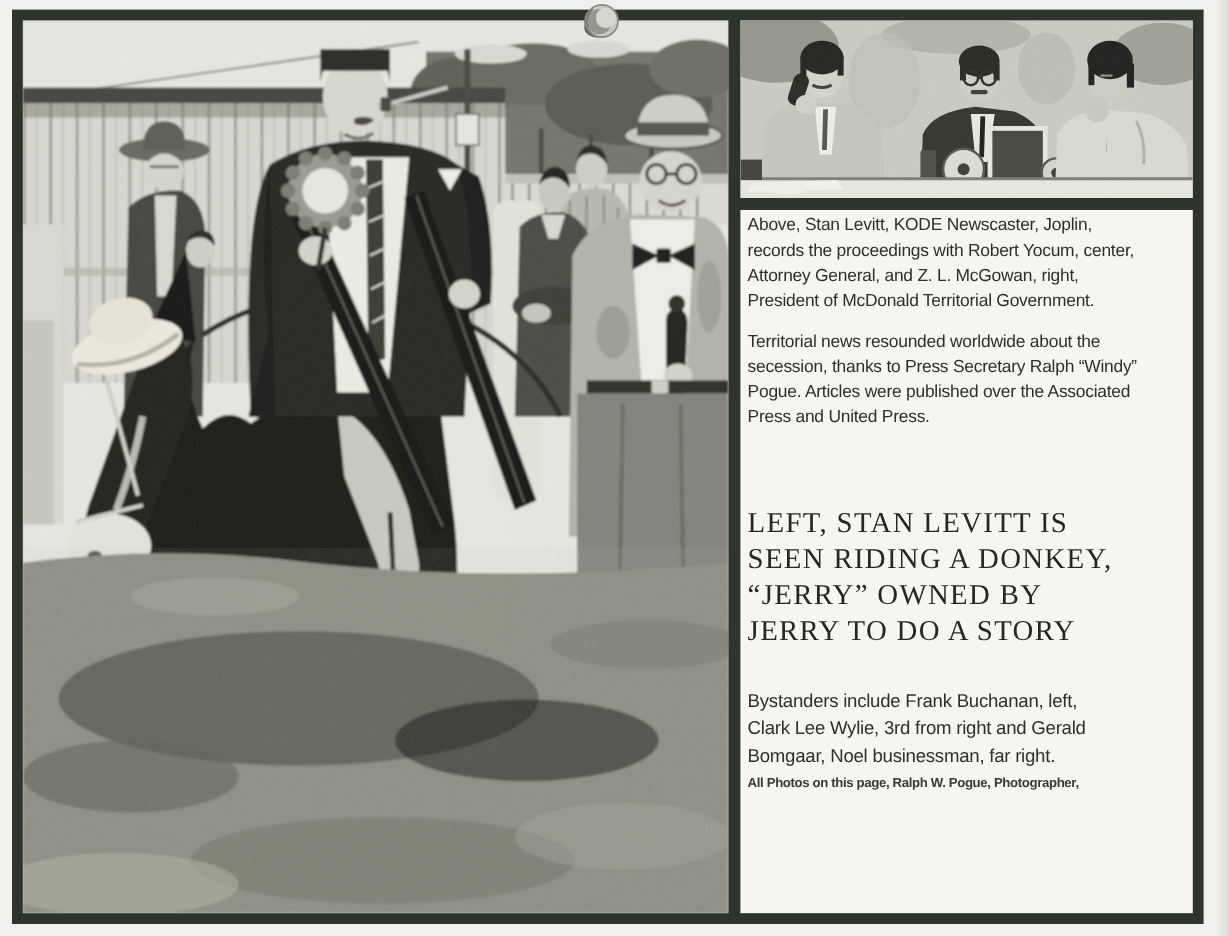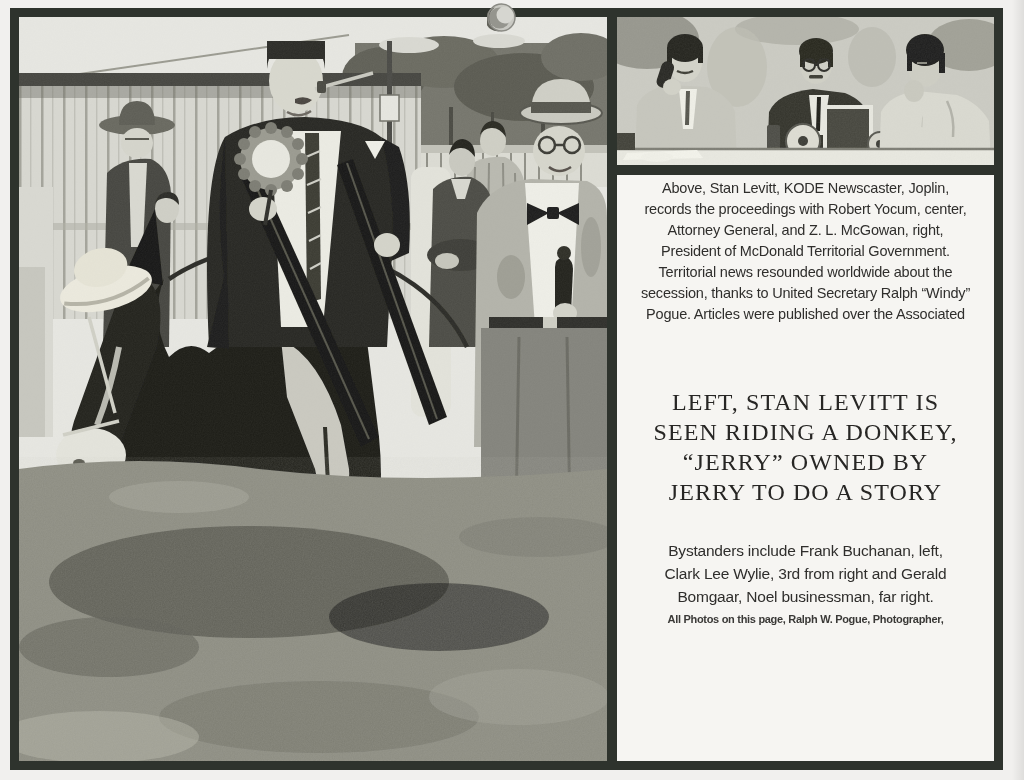--- a/index.html
+++ b/index.html
@@ -14,25 +14,25 @@
     position:absolute;left:10px;top:8px;width:993px;height:762px;
     background:#2e332d;
   }
   .cell{position:absolute;overflow:hidden;}
   .photo-left{left:9px;top:9px;width:588px;height:744px;background:#cfcfc8;}
   .photo-topright{left:607px;top:9px;width:377px;height:148px;background:#cfcfc8;}
   .text-cell{left:607px;top:167px;width:377px;height:586px;background:#f6f5f2;}
   .cell svg{display:block;width:100%;height:100%;}
   .hole{position:absolute;left:487px;top:3px;width:29px;height:29px;z-index:5;}
 
-  .text-inner{padding:3px 6px 0 6px;text-align:center;color:#2f2e2c;}
+  .text-inner{padding:3px 6px 0 6px;color:#2f2e2c;}
   .tline{white-space:pre-wrap;}
   .caption{font-size:14.5px;line-height:21px;letter-spacing:-0.2px;}
   .caption .tline{white-space:nowrap;}
-  .news{}
+  .news{margin-top:13px;}
   .headline{
     margin-top:62px;
     font-family:"Liberation Serif",serif;
     font-size:24px;line-height:30px;letter-spacing:1.1px;
     color:#272624;font-weight:400;
   }
   .headline .tline{white-space:nowrap;}
   .bystanders{margin-top:32px;font-size:15.5px;line-height:23px;letter-spacing:-0.2px;}
   .bystanders .tline{white-space:nowrap;}
   .credit{margin-top:4px;font-size:11px;line-height:15px;font-weight:bold;letter-spacing:-0.3px;color:#3a3937;}
@@ -355,22 +355,23 @@
   <div class="cell text-cell">
     <div class="text-inner">
       <div class="caption">
         <div class="tline">Above, Stan Levitt, KODE Newscaster, Joplin,</div>
         <div class="tline">records the proceedings with Robert Yocum, center,</div>
         <div class="tline">Attorney General, and Z. L. McGowan, right,</div>
         <div class="tline">President of  McDonald Territorial Government.</div>
       </div>
       <div class="caption news">
         <div class="tline">Territorial news resounded worldwide about the</div>
-        <div class="tline">secession, thanks to United Secretary Ralph  “Windy”</div>
+        <div class="tline">secession, thanks to Press Secretary Ralph  “Windy”</div>
         <div class="tline">Pogue.  Articles were published over the Associated</div>
+        <div class="tline">Press and United Press.</div>
       </div>
       <div class="headline">
         <div class="tline">LEFT, STAN LEVITT IS</div>
         <div class="tline">SEEN RIDING A DONKEY,</div>
         <div class="tline">“JERRY” OWNED BY</div>
         <div class="tline">JERRY TO DO A STORY</div>
       </div>
       <div class="caption bystanders">
         <div class="tline">Bystanders include Frank Buchanan, left,</div>
         <div class="tline">Clark Lee Wylie, 3rd from right and Gerald</div>

